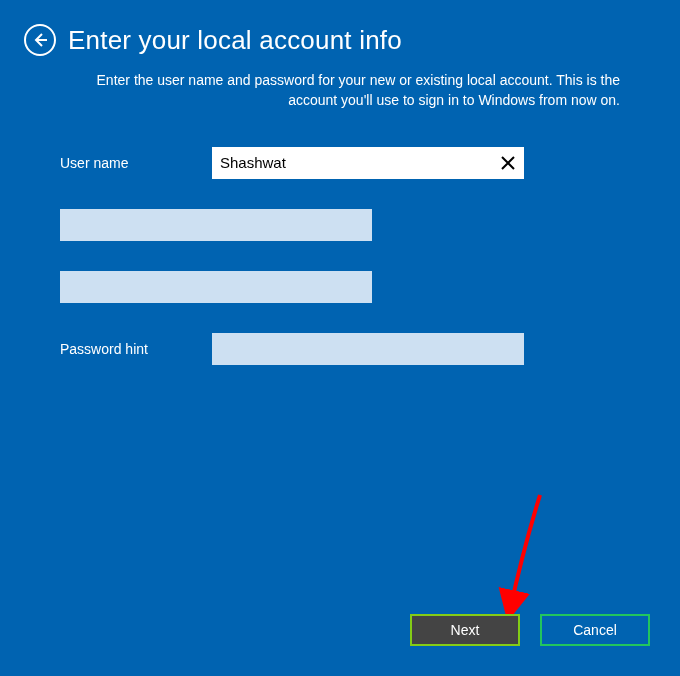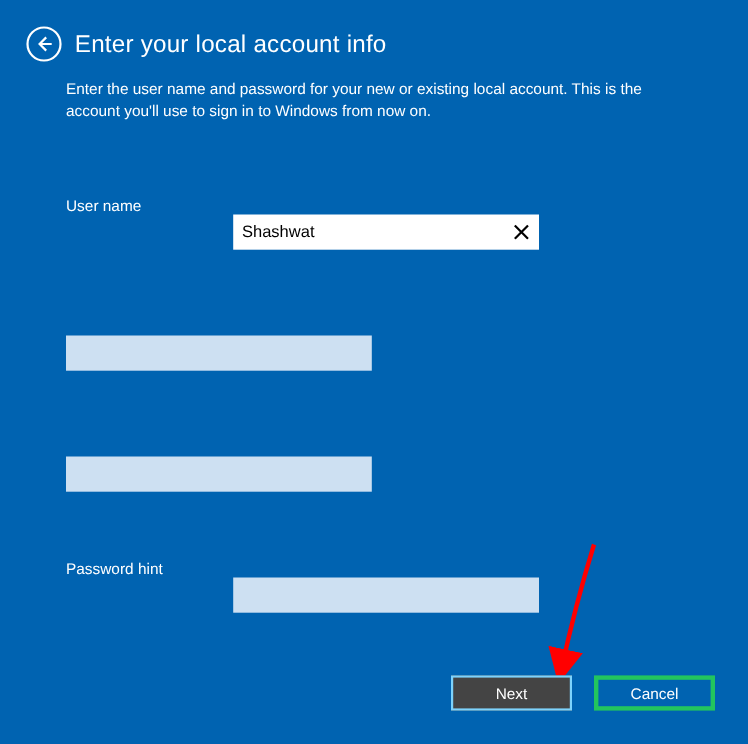--- a/index.html
+++ b/index.html
@@ -31,50 +31,50 @@
       justify-content: center;
       cursor: pointer;
       margin-right: 12px;
       flex-shrink: 0;
     }
     .back-button svg {
       width: 16px;
       height: 16px;
     }
     .title {
-      font-size: 22px;
+      font-size: 26px;
       font-weight: 300;
       letter-spacing: 0.2px;
     }
     .content {
       padding: 14px 60px 0 60px;
     }
     .description {
       font-size: 14px;
       line-height: 1.45;
       margin-bottom: 18px;
       max-width: 560px;
+      text-align: right;
     }
     .form {
       margin-top: 36px;
     }
     .form-row {
       display: flex;
       align-items: center;
       margin-bottom: 30px;
     }
     .form-label {
       width: 152px;
       font-size: 14px;
       flex-shrink: 0;
     }
     .input-wrapper {
       position: relative;
-      width: 278px;
-      margin-top: 48px;
+      width: 312px;
     }
     .text-input {
       width: 100%;
       height: 32px;
       border: none;
       padding: 4px 36px 4px 8px;
       font-size: 15px;
       font-family: inherit;
       background: #ffffff;
       color: #000000;
@@ -110,26 +110,26 @@
       height: 32px;
       font-size: 14px;
       font-family: inherit;
       cursor: pointer;
       display: flex;
       align-items: center;
       justify-content: center;
     }
     .btn-primary {
       background: #444444;
-      border: 2px solid #7dd3fc;
+      border: 2px solid #84cc16;
       color: #ffffff;
     }
     .btn-secondary {
       background: transparent;
-      border: 4px solid #22c55e;
+      border: 2px solid #22c55e;
       color: #ffffff;
     }
     .arrow-annotation {
       position: absolute;
       left: 498px;
       top: 490px;
       pointer-events: none;
     }
   </style>
 </head>

